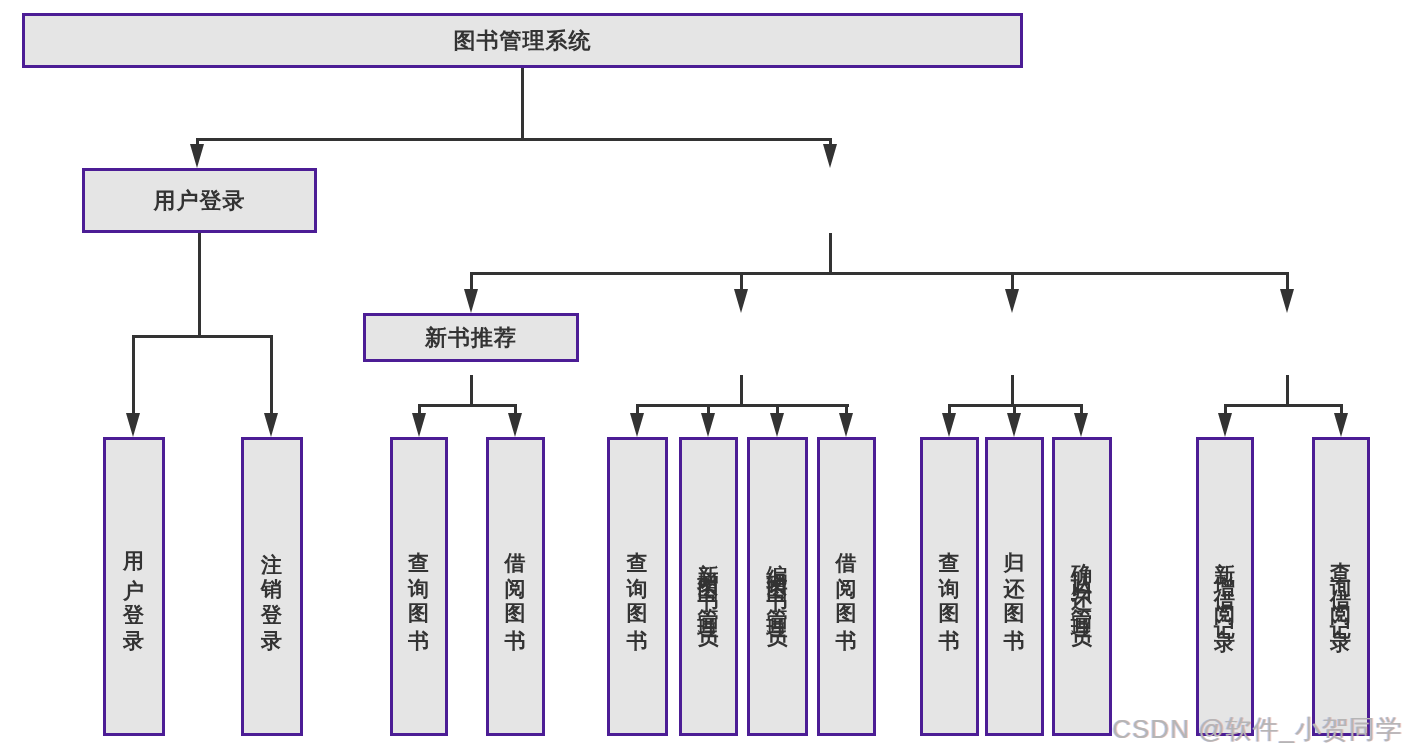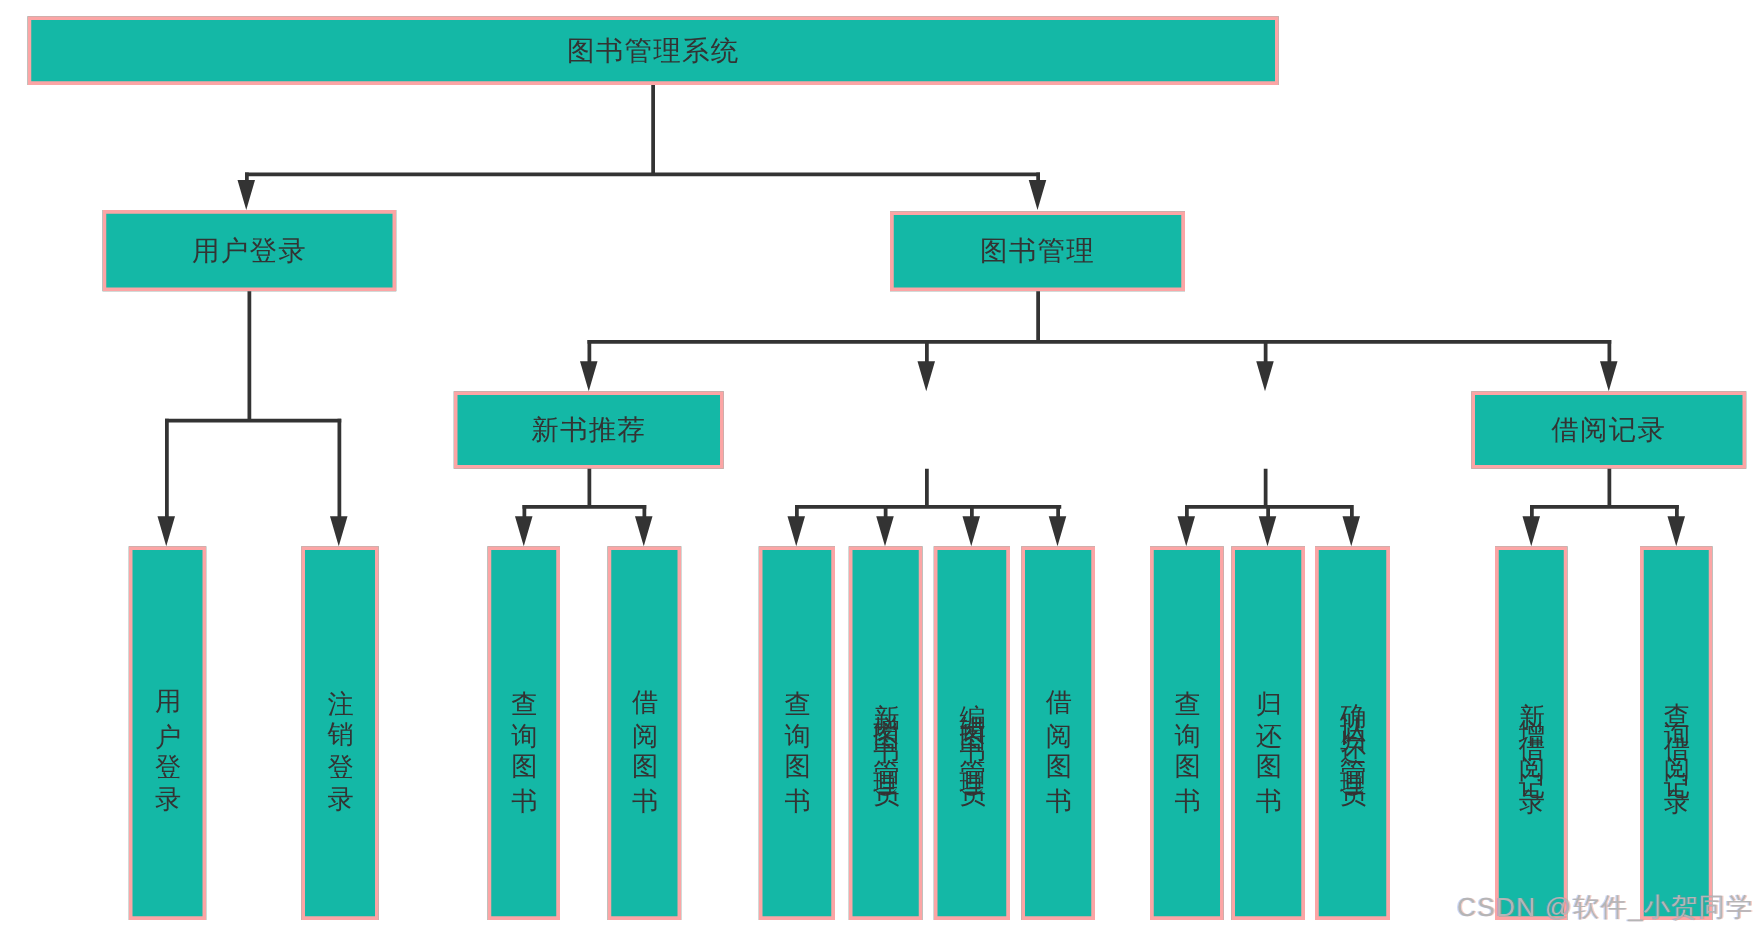--- a/index.html
+++ b/index.html
@@ -5,27 +5,28 @@
   html,body{margin:0;padding:0;background:#ffffff;}
   .canvas{
     position:relative;
     width:1405px;height:747px;
     background:#ffffff;
     font-family:"Liberation Sans","DejaVu Sans",sans-serif;
     overflow:hidden;
   }
   .box{
     position:absolute;
-    background:#14b8a6;
-    border:3px solid #fca5a5;
+    background:#e5e5e5;
+    border:3px solid #4c1d95;
     box-sizing:border-box;
     display:flex;
     align-items:center;
     justify-content:center;
     color:#333333;
+    font-weight:bold;
   }
   .box.h span{
     font-size:22px;
     letter-spacing:1px;
     white-space:nowrap;
   }
   .box.v .vtext{
     writing-mode:vertical-rl;
     text-orientation:mixed;
     font-size:21px;
@@ -46,49 +47,43 @@
     position:absolute;
     width:0;height:0;
     border-left:7px solid transparent;
     border-right:7px solid transparent;
     border-top:24px solid #333333;
   }
   .watermark{
     position:absolute;
     top:712px;
     right:2px;
-    font-size:21px;
+    font-size:26px;
     color:#b5b5b5;
     letter-spacing:1px;
     white-space:nowrap;
     text-shadow:1px 0 rgba(230,120,100,.35), -1px 0 rgba(110,140,230,.35);
     z-index:10;
   }
 </style>
 </head>
 <body>
 
 <div class="canvas">
 
   <div class="box h" style="left:22px;top:13px;width:1001px;height:55px;">
     <span>图书管理系统</span>
   </div>
 
   <div class="box h" style="left:82px;top:168px;width:235px;height:65px;">
     <span>用户登录</span>
   </div>
-  <div class="box h" style="left:712px;top:169px;width:236px;height:64px;">
-    <span>图书管理</span>
-  </div>
 
-  <div class="box h" style="left:363px;top:313px;width:216px;height:62px;text-align:right;">
+  <div class="box h" style="left:363px;top:313px;width:216px;height:49px;text-align:right;">
     <span>新书推荐</span>
-  </div>
-  <div class="box h" style="left:1177px;top:313px;width:220px;height:62px;">
-    <span>借阅记录</span>
   </div>
 
   <div class="box v" style="left:103px;top:437px;width:62px;height:299px;">
     <span class="vtext" style="letter-spacing: 26px;">用户登录</span>
   </div>
   <div class="box v" style="left:241px;top:437px;width:62px;height:299px;">
     <span class="vtext" style="letter-spacing: 26px;">注销登录</span>
   </div>
   <div class="box v" style="left:390px;top:437px;width:58px;height:299px;">
     <span class="vtext" style="letter-spacing: 26px;">查询图书</span>

